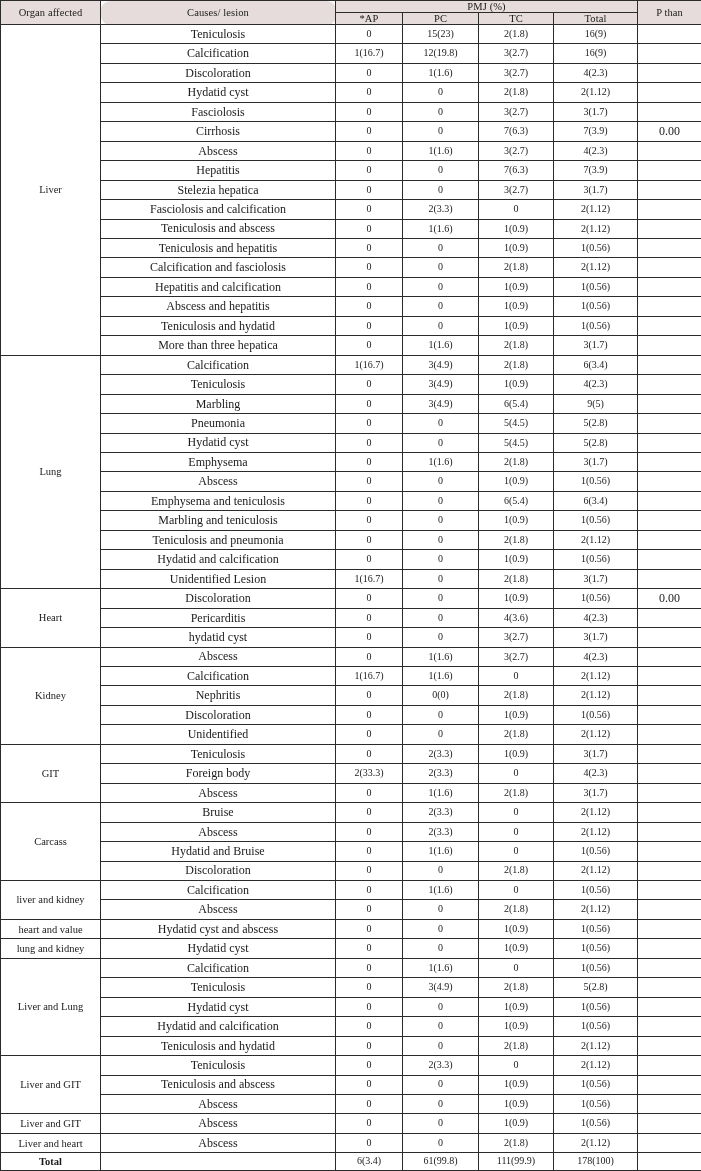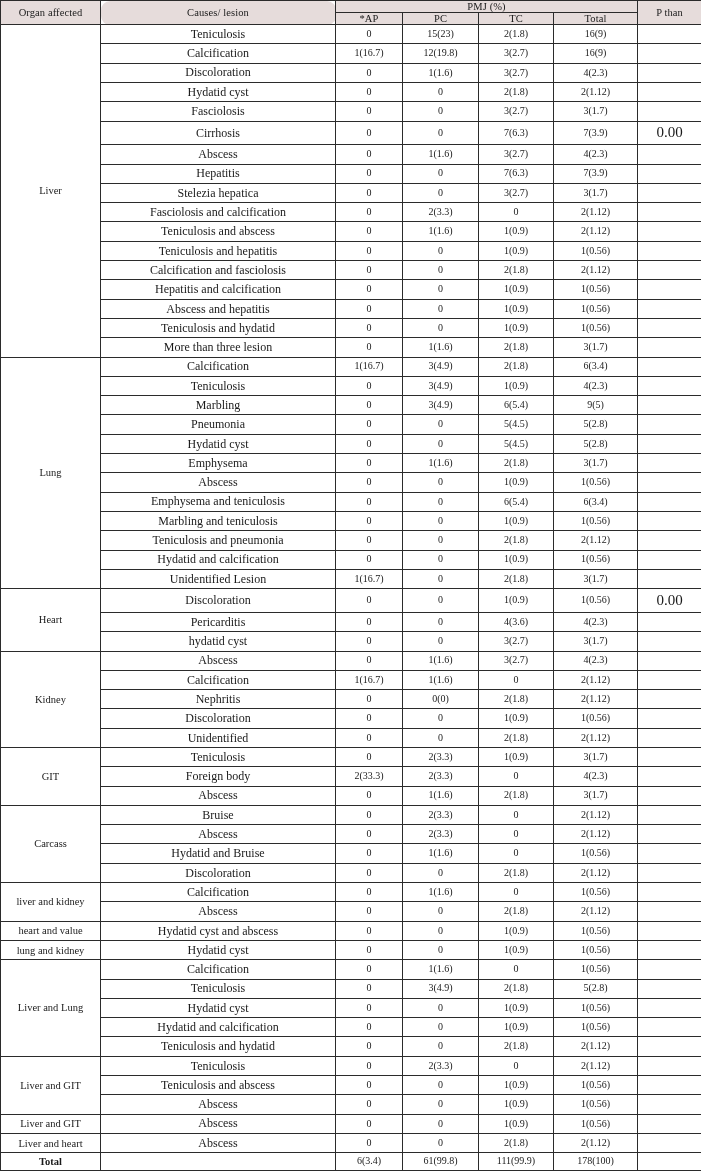--- a/index.html
+++ b/index.html
@@ -60,21 +60,21 @@
     white-space: normal;
     line-height: 1.15;
     margin-top: 33px;
   }
   td.cause-cell {
     font-size: 12px;
     white-space: normal;
     margin-top: 32px;
   }
   td.num-cell { font-size: 10px; }
-  td.p-cell   { font-size: 15px; }
+  td.p-cell   { font-size: 12px; }
   tr.total-row td {
     font-weight: normal;
   }
   tr.total-row td.organ-cell {
     font-weight: bold;
   }
   .group-top > td { }
 </style>
 </head>
 <body>
@@ -228,21 +228,21 @@
         </tr>
         <tr>
           <td class="cause-cell">Teniculosis and hydatid</td>
           <td class="num-cell">0</td>
           <td class="num-cell">0</td>
           <td class="num-cell">1(0.9)</td>
           <td class="num-cell">1(0.56)</td>
           <td class="p-cell"></td>
         </tr>
         <tr>
-          <td class="cause-cell">More than three lesion</td>
+          <td class="cause-cell">More than three hepatica</td>
           <td class="num-cell">0</td>
           <td class="num-cell">1(1.6)</td>
           <td class="num-cell">2(1.8)</td>
           <td class="num-cell">3(1.7)</td>
           <td class="p-cell"></td>
         </tr>
         <tr class="group-top">
           <td class="organ-cell" rowspan="12">Lung</td>
           <td class="cause-cell">Calcification</td>
           <td class="num-cell">1(16.7)</td>

